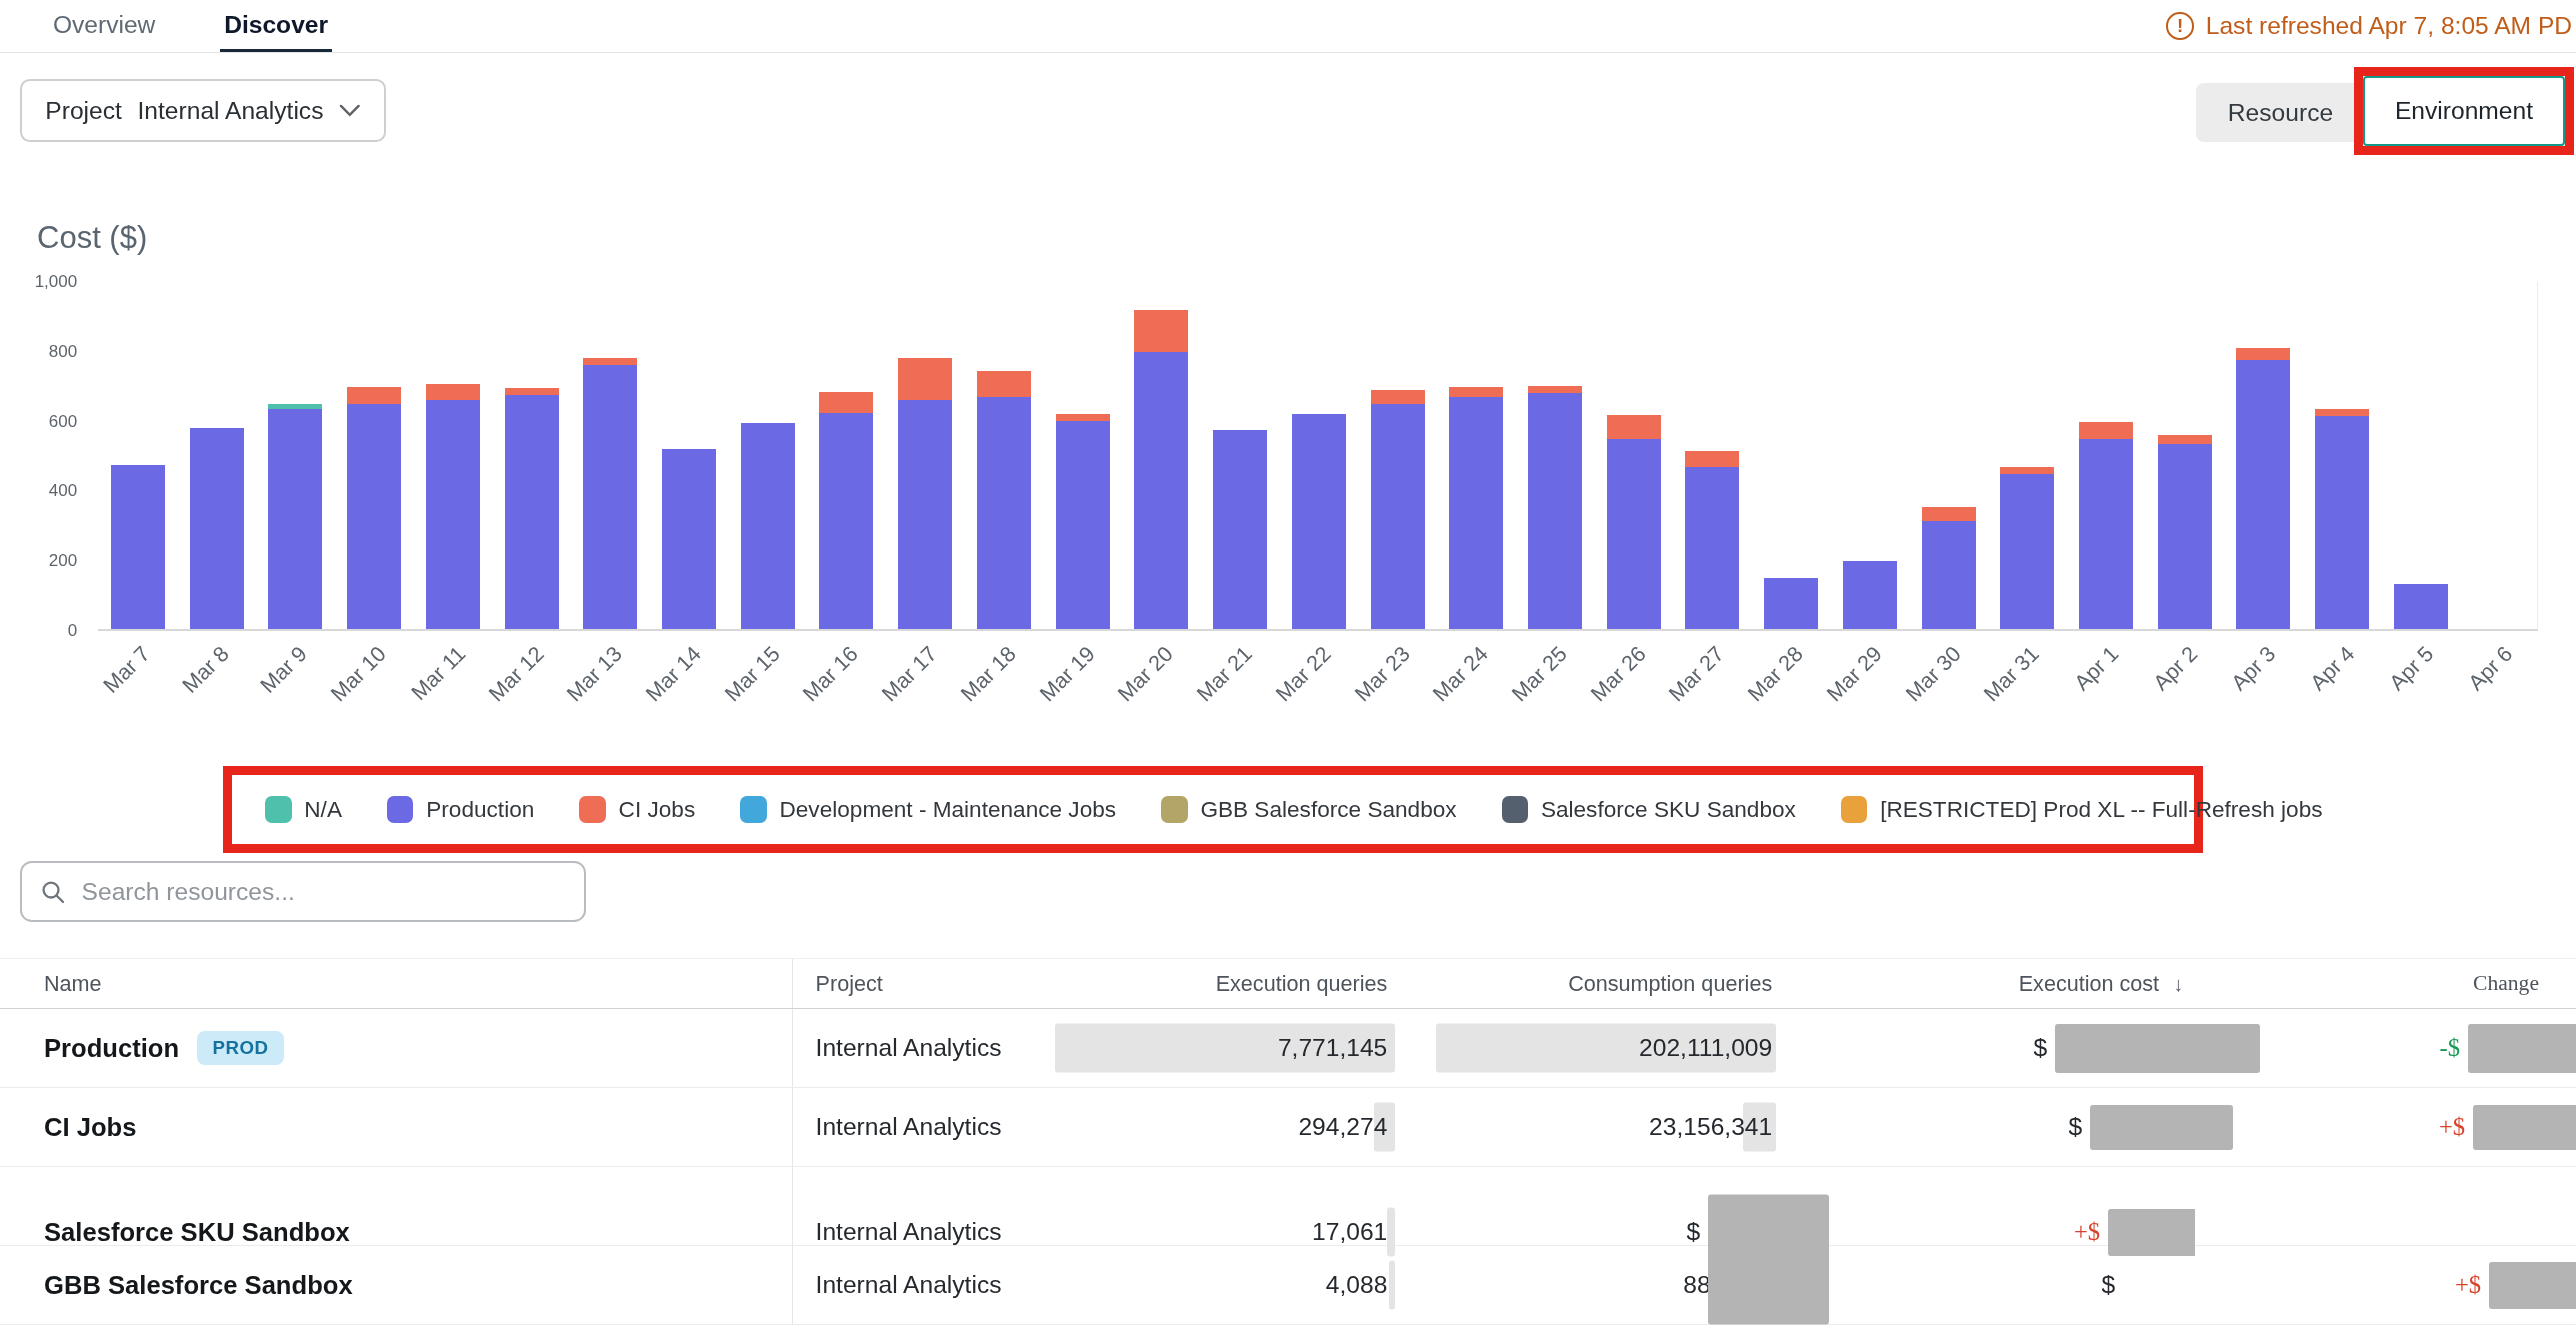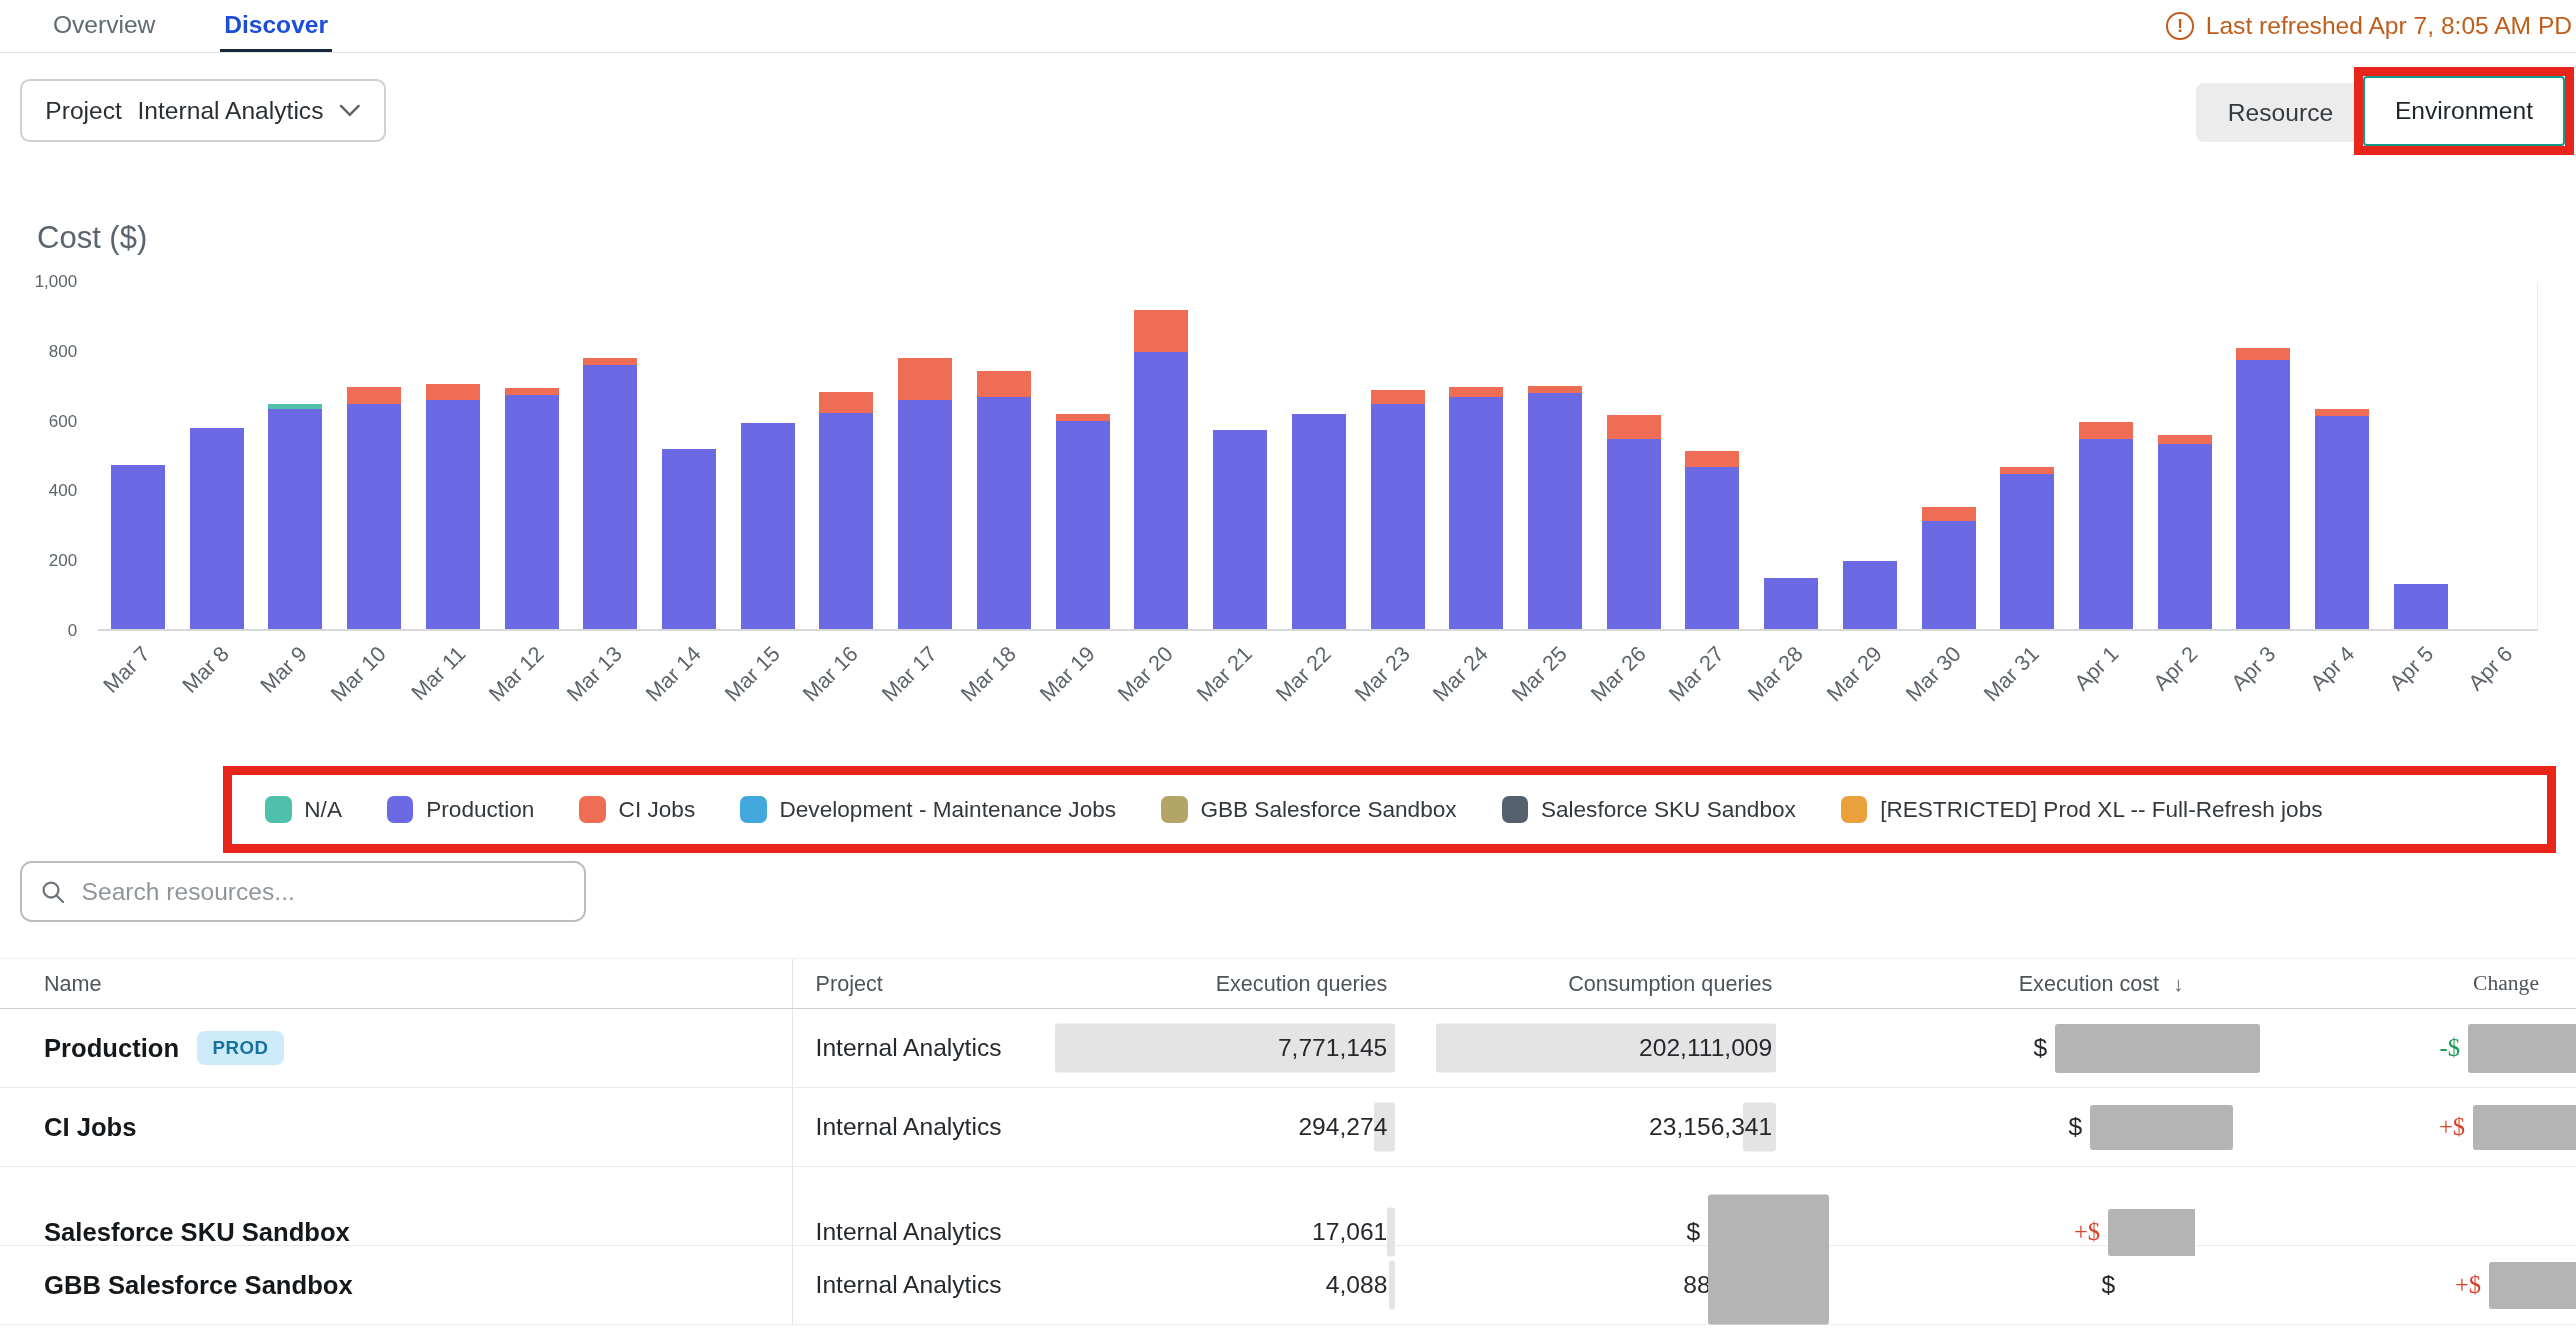--- a/index.html
+++ b/index.html
@@ -4,21 +4,21 @@
 <style>
   * { box-sizing: border-box; margin: 0; padding: 0; }
   html,body { background:#fff; }
   body { font-family:"Liberation Sans", sans-serif; }
   #app { position:relative; width:2576px; height:1339px; background:#fff; overflow:hidden; }
 
   
   .topbar { position:absolute; top:0; left:0; right:0; height:53px; border-bottom:1px solid #e4e4e4; background:#fff; }
   .tabs { display:flex; gap:61px; padding-left:49px; height:100%; align-items:stretch; }
   .tab { display:flex; align-items:center; font-size:24.6px; color:#5f6a74; cursor:pointer; border-bottom:3.9px solid transparent; padding:0 3.9px; }
-  .tab.active { color:#1d4ed8; font-weight:bold; border-bottom-color:#16283a; }
+  .tab.active { color:#0f172a; font-weight:bold; border-bottom-color:#16283a; }
   .refresh { position:absolute; right:3.9px; top:0; height:52px; display:flex; align-items:center; gap:11.8px; color:#c15d1b; font-size:24.6px; white-space:nowrap; }
   .warn-icon { width:27.5px; height:27.5px; border:2.5px solid #c15d1b; border-radius:50%; display:flex; align-items:center; justify-content:center; font-size:18.7px; font-weight:bold; color:#c15d1b; flex:none; }
 
   
   .project-dropdown { position:absolute; left:19.7px; top:79px; height:63px; display:flex; align-items:center; gap:15.7px; padding:0 23.6px; border:2px solid #cfcfcf; border-radius:9.8px; background:#fff; font-size:24.6px; color:#2a2f34; cursor:pointer; }
   .project-dropdown .dd-label { color:#2a2f34; }
   .project-dropdown .dd-value { color:#2a2f34; }
   .resource-btn { position:absolute; left:2196px; top:83px; width:169px; height:59px; background:#ececec; border:none; border-radius:7.9px 0 0 7.9px; font-size:24.6px; color:#333a40; font-family:inherit; cursor:pointer; }
   .env-annotation { position:absolute; left:2354px; top:67px; width:220px; height:88px; border:9.8px solid #e8251a; display:flex; align-items:center; justify-content:center; background:#fff; z-index:5; }
   .environment-btn { width:100%; height:100%; background:#fff; border:2.9px solid #12998a; border-radius:3.9px; font-size:24.6px; color:#1d242b; font-family:inherit; cursor:pointer; }
@@ -27,21 +27,21 @@
   .chart-title { position:absolute; left:37px; top:220px; font-size:31px; color:#5a6570; font-weight:400; }
   .yaxis { position:absolute; left:0; top:282px; width:87px; height:349px; }
   .ytick { position:absolute; right:9.8px; transform:translateY(-50%); font-size:17px; color:#5d646c; white-space:nowrap; }
   .plot { position:absolute; left:98px; top:282px; width:2440px; height:349px; border-bottom:2px solid #d8d8d8; border-right:1px solid #ececec; }
   .bar-group { position:absolute; top:0; height:100%; }
   .stack { position:absolute; bottom:0; left:50%; transform:translateX(-50%); width:54px; display:flex; flex-direction:column-reverse; }
   .seg { width:100%; flex:none; }
   .xlabel { position:absolute; top:359px; right:50%; transform:rotate(-45deg); transform-origin:top right; white-space:nowrap; font-size:21.6px; color:#5d646c; }
 
   
-  .legend-annotation { position:absolute; left:223px; top:766px; width:2333px; height:87px; border:9.8px solid #e8251a; display:flex; align-items:center; gap:45px; padding:0 33px; background:#fff; }
+  .legend-annotation { position:absolute; left:223px; top:766px; width:1980px; height:87px; border:9.8px solid #e8251a; display:flex; align-items:center; gap:45px; padding:0 33px; background:#fff; }
   .legend-item { display:flex; align-items:center; gap:12.8px; white-space:nowrap; }
   .swatch { width:26.5px; height:26.5px; border-radius:6.9px; flex:none; }
   .legend-label { font-size:22.6px; color:#33383d; }
 
   
   .searchbar { position:absolute; left:19.7px; top:861px; width:566px; height:61px; border:2px solid #b9bcc0; border-radius:11.8px; display:flex; align-items:center; gap:14.7px; padding:0 17.7px; background:#fff; }
   .searchbar input { border:none; outline:none; flex:1; font-size:24.6px; font-family:inherit; color:#333; background:transparent; }
   .searchbar input::placeholder { color:#8f959b; }
 
   

